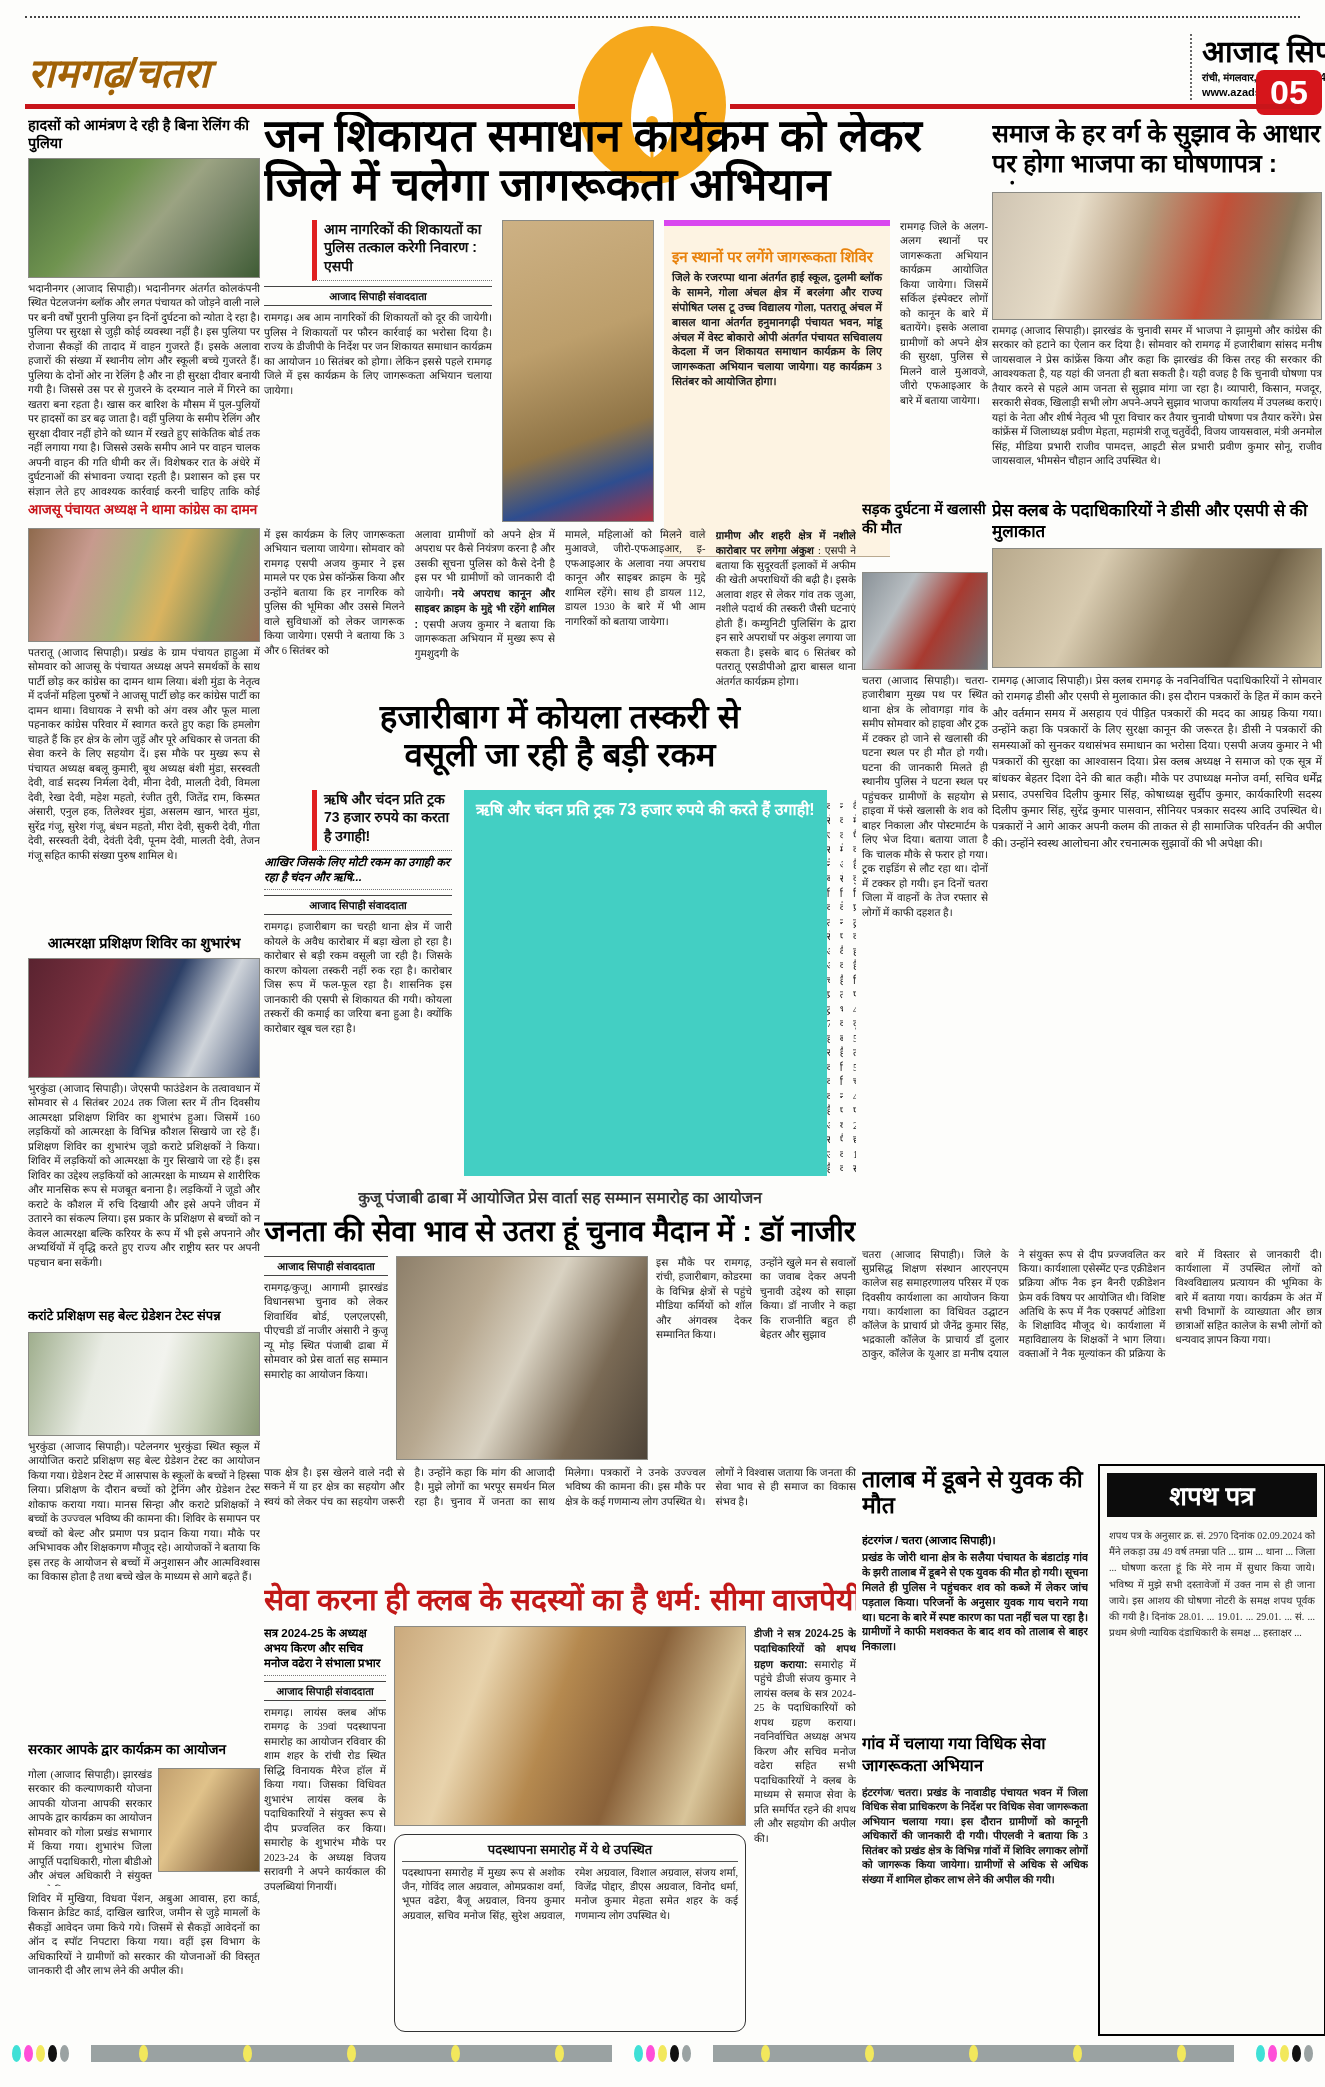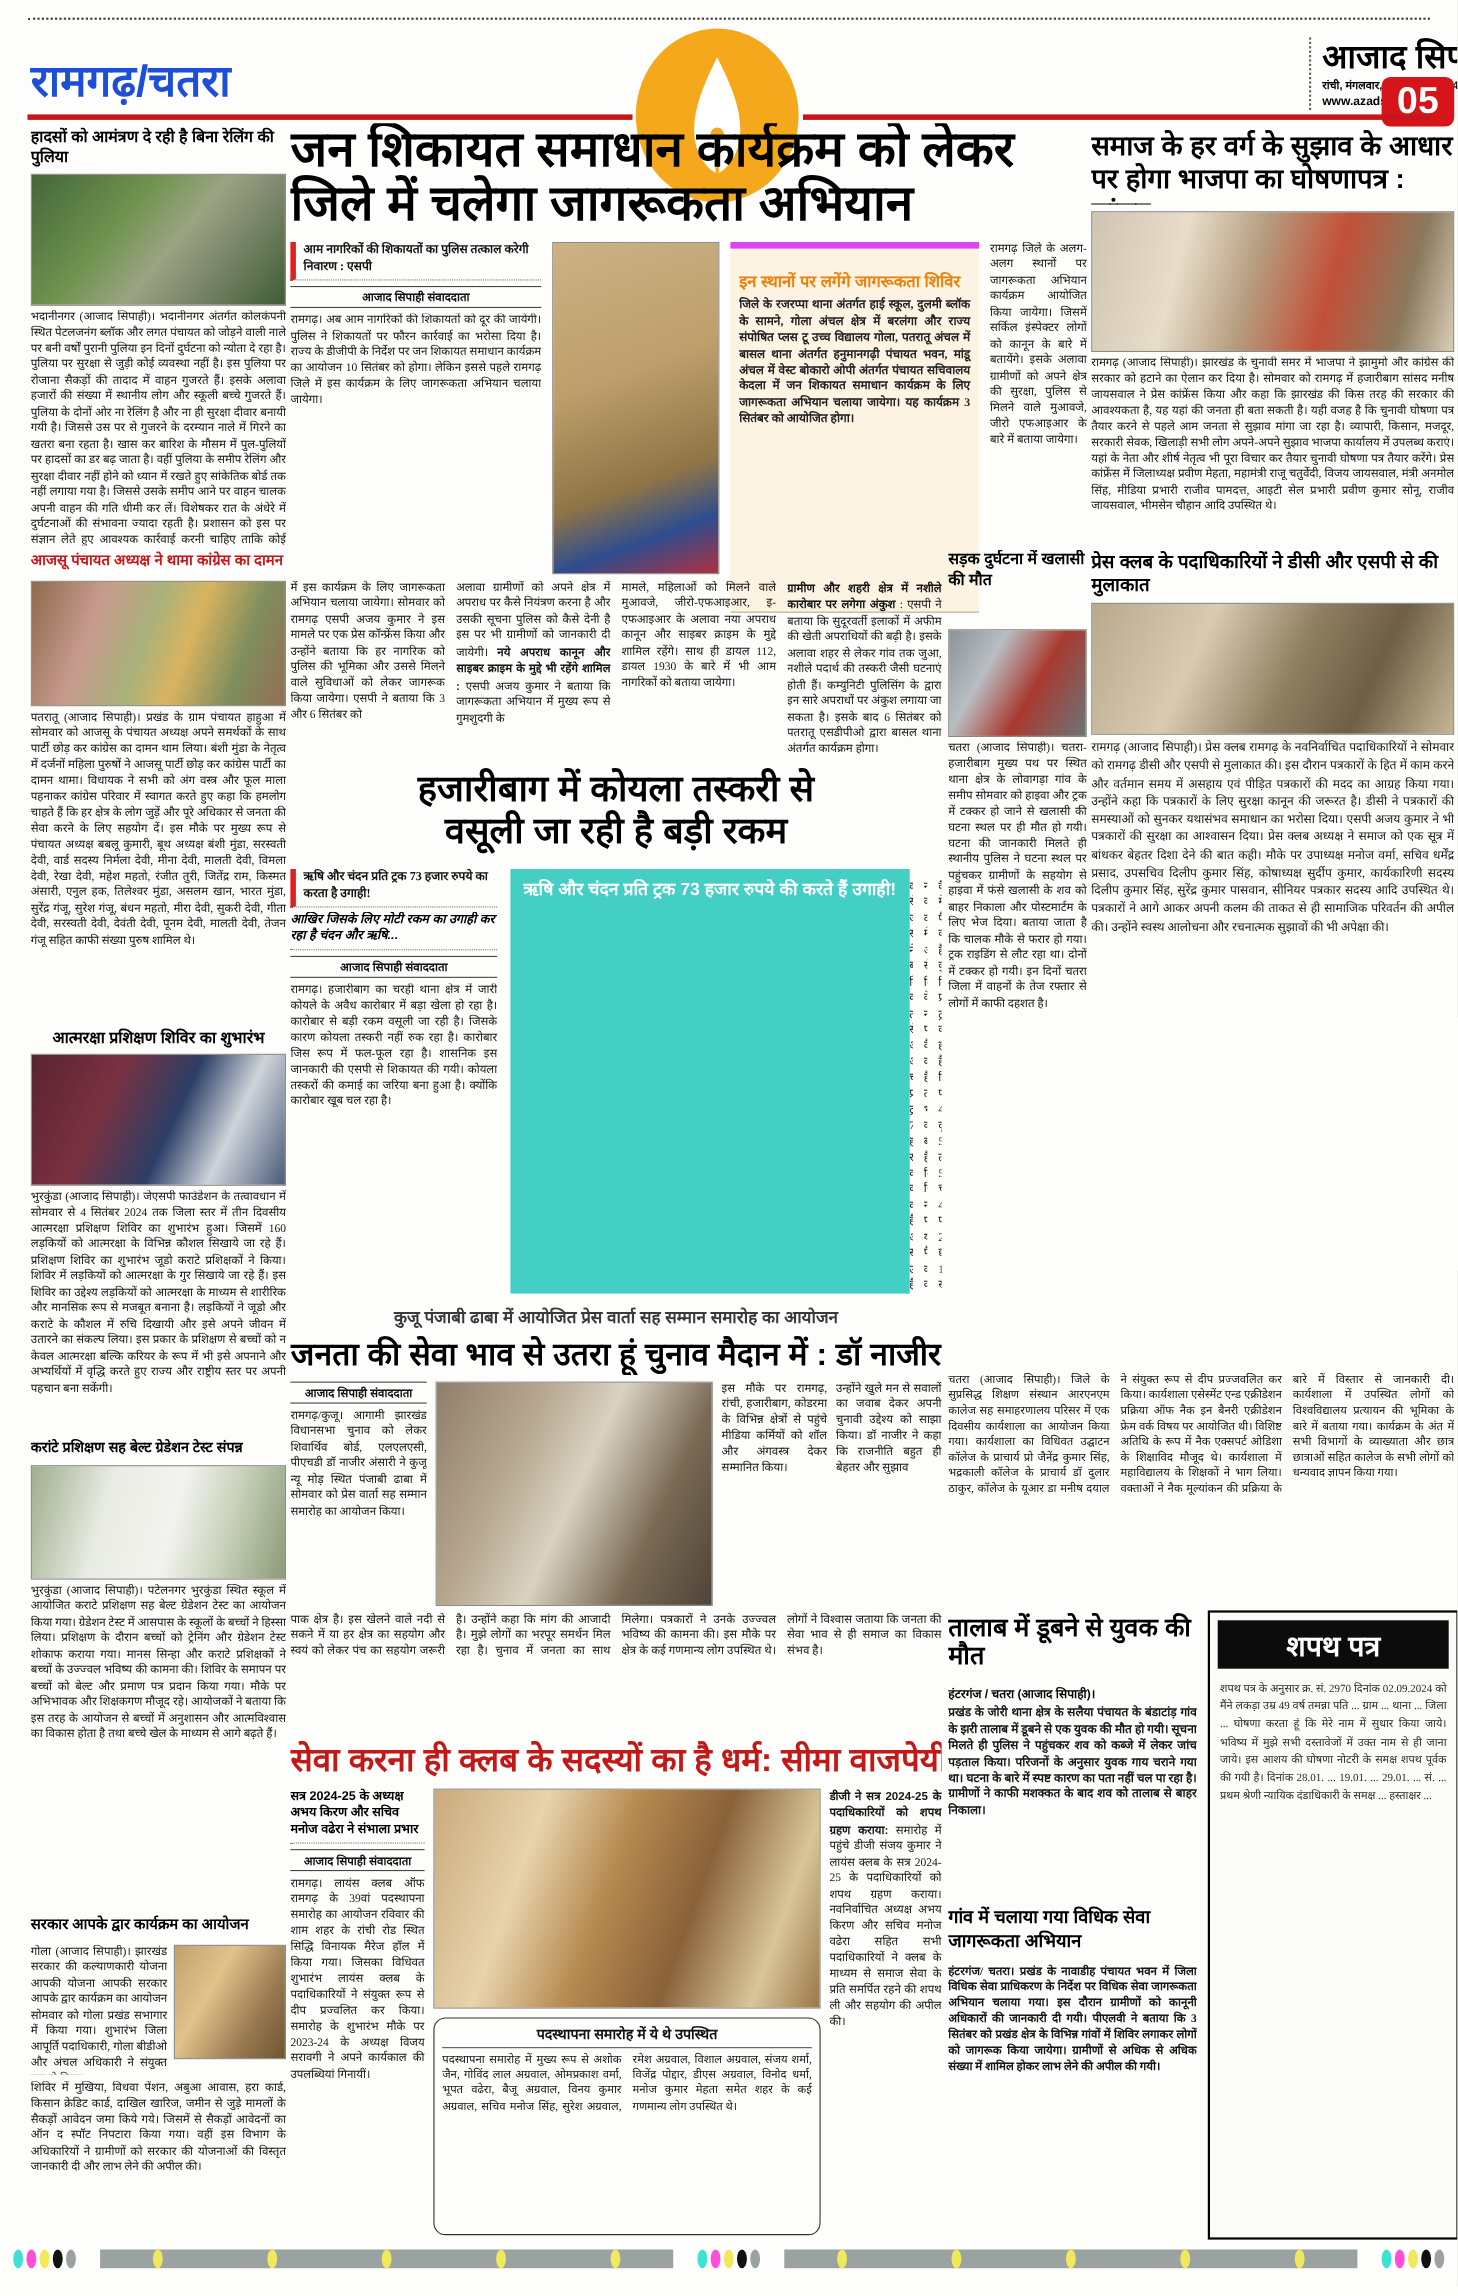--- a/index.html
+++ b/index.html
@@ -4,22 +4,22 @@
 <style>
   html,body{margin:0;padding:0;background:#e8e8e4;}
   .page{position:relative;width:1325px;height:2087px;background:#fdfdfb;margin:0 auto;
         font-family:"Liberation Serif",serif;color:#111;overflow:hidden;}
   .abs{position:absolute;}
   .clip{overflow:hidden;}
   .hl{font-family:"Liberation Sans",sans-serif;font-weight:bold;color:#000;}
   .body{font-size:10.5px;line-height:1.38;text-align:justify;color:#161616;}
   .byline{font-family:"Liberation Sans",sans-serif;font-weight:bold;font-size:10.5px;text-align:center;
           border-top:1px solid #444;border-bottom:1px solid #444;padding:2px 0;margin:5px 0;}
-  .sub-red{border-left:5px solid #e02020;padding-left:7px;font-family:Liberation Serif, serif;
-           font-weight:bold;font-size:11px;line-height:1.32;border-bottom:1px dotted #777;padding-bottom:5px;}
+  .sub-red{border-left:5px solid #e02020;padding-left:7px;font-family:Liberation Sans, sans-serif;
+           font-weight:bold;font-size:14px;line-height:1.32;border-bottom:1px dotted #777;padding-bottom:5px;margin-left:48px;}
   .photo{border:1px solid #8a8a84;}
   .toprule{border-top:2px dotted #444;}
   .rrule{background:#c8151a;height:5px;}
   .obox{background:#fdf3e2;border-top:6px solid #d946ef;border-bottom:1px solid #b9a98f;padding:22px 8px;}
   .obox-h{color:#e8820c;font-family:"Liberation Sans",sans-serif;font-weight:bold;font-size:15px;line-height:1.2;margin-bottom:4px;}
   .tealbox{background:#43cfc3;color:#fff;font-family:"Liberation Sans",sans-serif;font-weight:bold;
            font-size:16px;line-height:1.25;text-align:center;padding:10px 12px;}
   .kicker{font-family:"Liberation Sans",sans-serif;font-weight:bold;color:#3a3a3a;text-align:center;}
   .affbox{border:2px solid #000;background:#fbfbf8;}
   .affhead{background:#0c0c0c;color:#fff;font-family:"Liberation Sans",sans-serif;font-weight:bold;
@@ -36,21 +36,21 @@
   .boxlist-h{font-family:"Liberation Sans",sans-serif;font-weight:bold;font-size:13px;text-align:center;
              border-bottom:1px solid #555;padding-bottom:3px;margin-bottom:4px;}
   b.lead{font-family:"Liberation Sans",sans-serif;font-size:10.5px;}
 </style>
 </head>
 <body>
 
 <div class="page">
 
   <div class="abs toprule" style="left:25px;right:25px;top:16px;"></div>
-  <div class="abs hl" style="left:28px;top:44px;width:250px;font-size:40px;color:#1d4ed8;">रामगढ़/चतरा</div>
+  <div class="abs hl" style="left:28px;top:44px;width:250px;font-size:40px;color:#a16207;font-style:italic;">रामगढ़/चतरा</div>
 
   <div class="abs" style="left:578px;top:26px;width:148px;height:158px;background:#f6a81c;border-radius:50%;display:flex;align-items:center;justify-content:center;">
     <svg width="70" height="110" viewBox="0 0 70 110">
       <path d="M35 2 C22 28 14 48 14 68 C14 90 26 104 35 108 C44 104 56 90 56 68 C56 48 48 28 35 2 Z" fill="#fff"></path>
       <circle cx="35" cy="72" r="6" fill="#f6a81c"></circle>
       <rect x="33.5" y="78" width="3" height="30" fill="#f6a81c"></rect>
     </svg>
   </div>
 
   <div class="abs" style="left:1190px;top:34px;height:66px;border-left:2px dotted #666;"></div>

